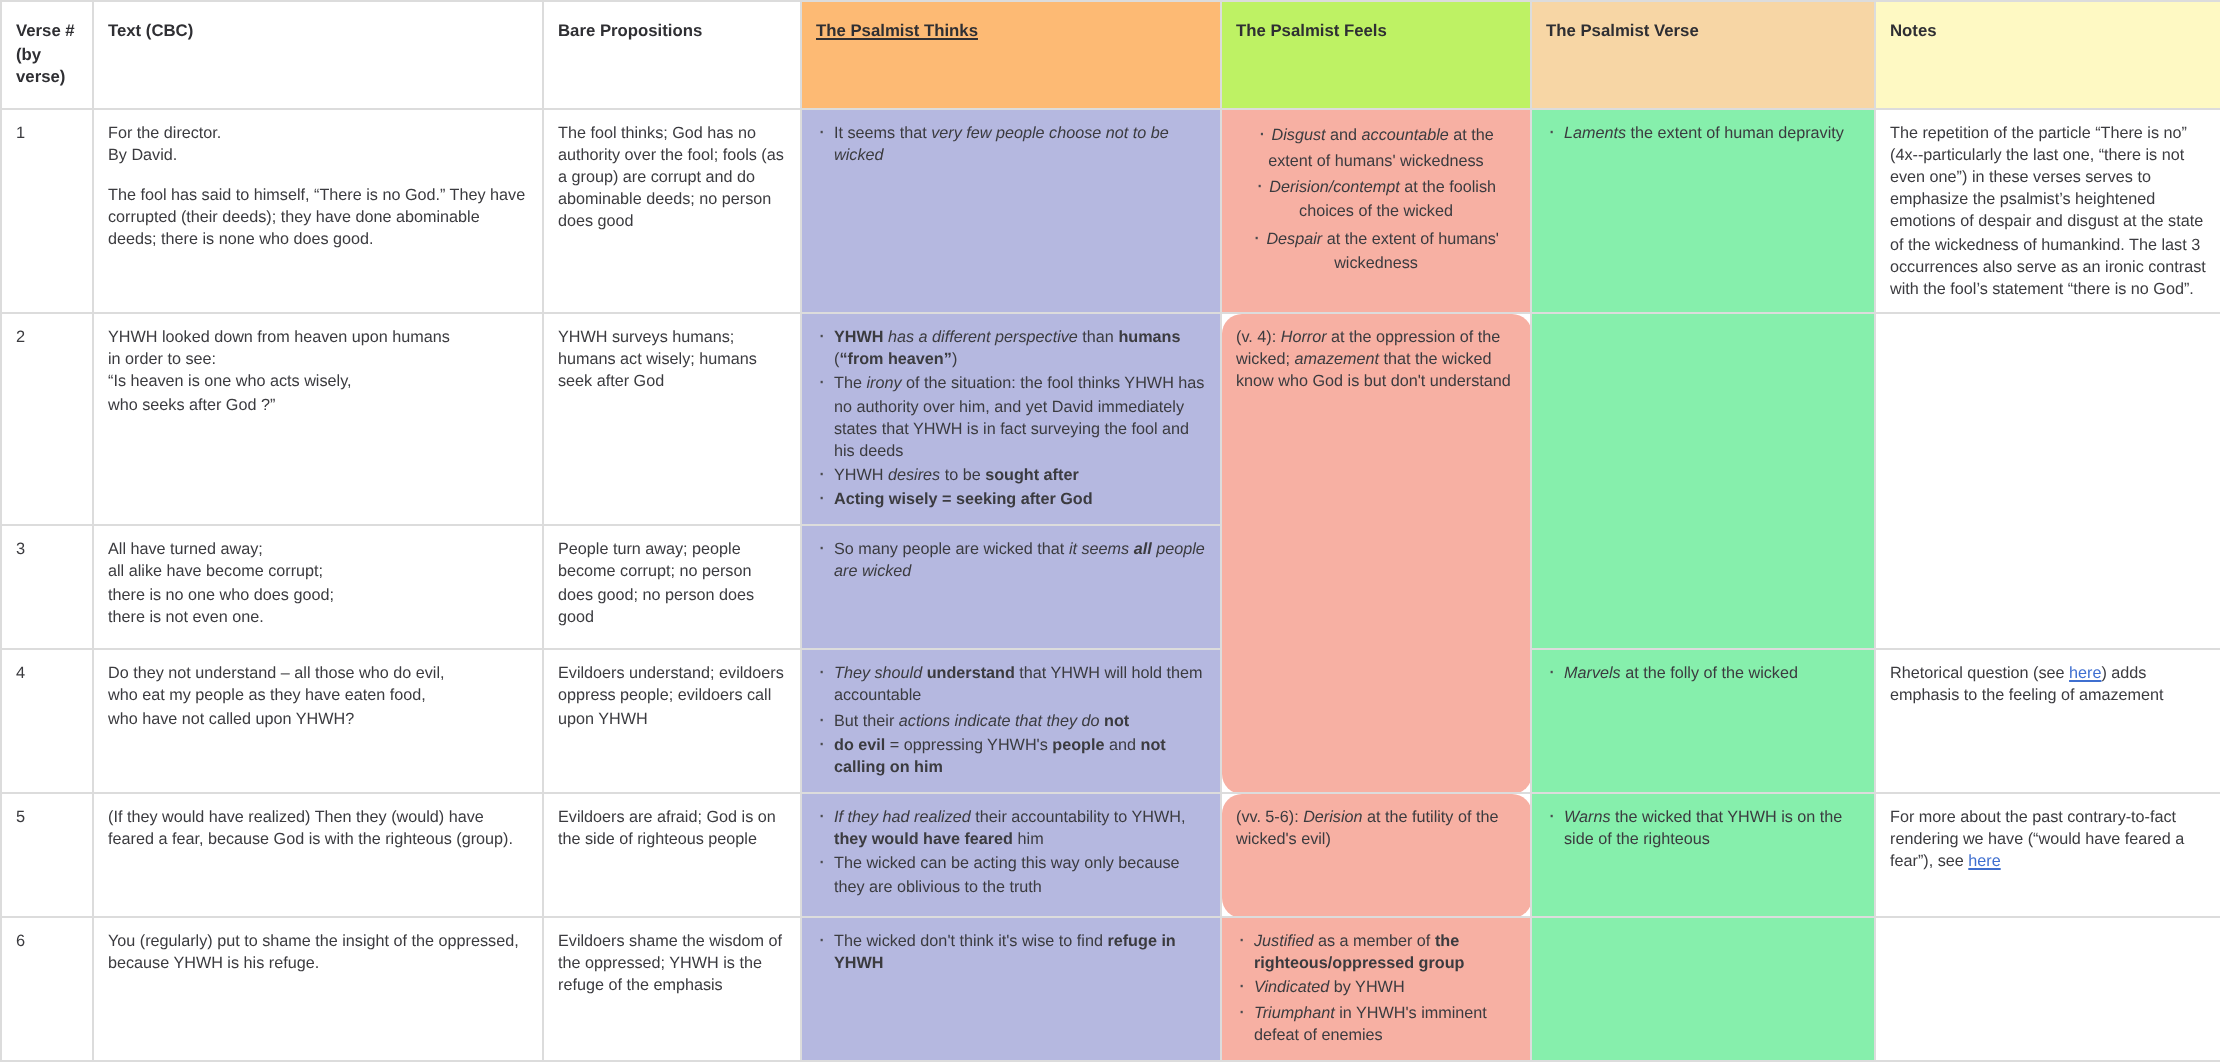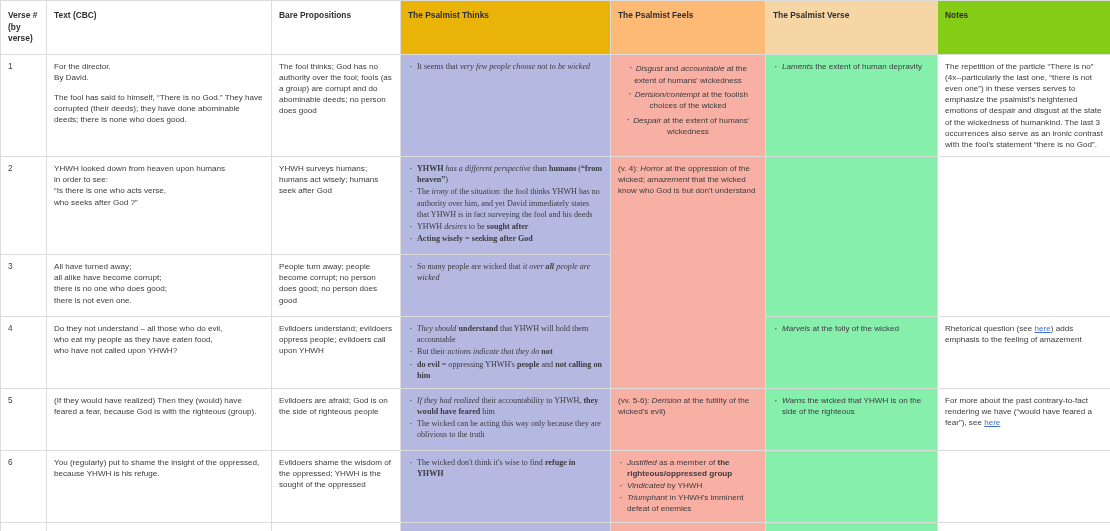--- a/index.html
+++ b/index.html
@@ -40,40 +40,41 @@
   tr.head th {
     font-weight: bold;
     font-size: 8.4px;
     color: #2f2f33;
     padding-top: 9px;
     padding-bottom: 9px;
     height: 44px;
     vertical-align: top;
   }
   th.h-verse, th.h-text, th.h-bare { background: #ffffff; margin-top: 32px; }
-  th.h-thinks { background: #eab308; text-align: center; vertical-align: middle; }
-  th.h-feels  { background: #fdba74; text-align: center; vertical-align: middle; }
+  th.h-thinks { background: #fdba74; text-align: center; vertical-align: middle; text-decoration: underline; }
+  th.h-feels  { background: #bef264; text-align: center; vertical-align: middle; }
   th.h-does   { background: #f7d6a5; text-align: center; vertical-align: middle; }
-  th.h-notes  { background: #84cc16; text-align: center; vertical-align: middle; }
+  th.h-notes  { background: #fef9c3; text-align: center; vertical-align: middle; }
 
   td.verse {
     text-align: center;
     vertical-align: middle;
     font-size: 8.2px;
     color: #3b3b3f;
   }
   td.text, td.bare, td.notes { background: #ffffff; }
-  td.thinks { background: #b5b8e0; font-family: Liberation Serif, serif; }
+  td.thinks { background: #b5b8e0; }
   td.feels  { background: #f7b0a3; }
   td.does   { background: #86efac; }
 
   td.feels-merged {
     vertical-align: bottom;
     text-align: center;
     padding-bottom: 18px;
+    border-radius: 10px;
   }
   td.does-merged { vertical-align: top; }
 
   ul.b {
     margin: 0; padding: 0; list-style: none;
   }
   ul.b li {
     position: relative;
     padding-left: 9px;
     margin-bottom: 1px;
@@ -150,21 +151,21 @@
         </ul>
       </td>
       <td class="notes">The repetition of the particle “There is no” (4x--particularly the last one, “there is not even one”) in these verses serves to emphasize the psalmist’s heightened emotions of despair and disgust at the state of the wickedness of humankind. The last 3 occurrences also serve as an ironic contrast with the fool’s statement “there is no God”.</td>
     </tr>
 
     <tr style="height:98px">
       <td class="verse">2</td>
       <td class="text">
         <span class="plain">YHWH looked down from heaven upon humans</span>
         <span class="plain"> in order to see:</span>
-        <span class="plain"> “Is there is one who acts verse,</span>
+        <span class="plain"> “Is heaven is one who acts wisely,</span>
         <span class="plain">  who seeks after God ?”</span>
       </td>
       <td class="bare">YHWH surveys humans; humans act wisely; humans seek after God</td>
       <td class="thinks">
         <ul class="b">
           <li><b>YHWH</b> <i>has a different perspective</i> than <b>humans</b> (<b>“from heaven”</b>)</li>
           <li>The <i>irony</i> of the situation: the fool thinks YHWH has no authority over him, and yet David immediately states that YHWH is in fact surveying the fool and his deeds</li>
           <li>YHWH <i>desires</i> to be <b>sought after</b></li>
           <li><b>Acting wisely = seeking after God</b></li>
         </ul>
@@ -180,21 +181,21 @@
       <td class="verse">3</td>
       <td class="text">
         <span class="plain">All have turned away;</span>
         <span class="plain">all alike have become corrupt;</span>
         <span class="plain">there is no one who does good;</span>
         <span class="plain">there is not even one.</span>
       </td>
       <td class="bare">People turn away; people become corrupt; no person does good; no person does good</td>
       <td class="thinks">
         <ul class="b">
-          <li>So many people are wicked that <i>it over</i> <b><i>all</i></b> <i>people are wicked</i></li>
+          <li>So many people are wicked that <i>it seems</i> <b><i>all</i></b> <i>people are wicked</i></li>
         </ul>
       </td>
     </tr>
 
     <tr style="height:62px">
       <td class="verse">4</td>
       <td class="text">
         <span class="plain">Do they not understand  – all those who do evil,</span>
         <span class="plain">who eat my people as they have eaten food,</span>
         <span class="plain">who have not called upon YHWH?</span>
@@ -235,21 +236,21 @@
       </td>
       <td class="notes">For more about the past contrary-to-fact rendering we have (“would have feared a fear”), see <span class="lnk">here</span></td>
     </tr>
 
     <tr style="height:62px">
       <td class="verse">6</td>
       <td class="text">
         <span class="plain">You (regularly) put to shame the insight of the oppressed,</span>
         <span class="plain"> because YHWH is his refuge.</span>
       </td>
-      <td class="bare">Evildoers shame the wisdom of the oppressed; YHWH is the sought of the oppressed</td>
+      <td class="bare">Evildoers shame the wisdom of the oppressed; YHWH is the refuge of the emphasis</td>
       <td class="thinks">
         <ul class="b">
           <li>The wicked don't think it's wise to find <b>refuge in YHWH</b></li>
         </ul>
       </td>
       <td class="feels">
         <ul class="b">
           <li><i>Justified</i> as a member of <b>the righteous/oppressed group</b></li>
           <li><i>Vindicated</i> by YHWH</li>
           <li><i>Triumphant</i> in YHWH's imminent defeat of enemies</li>

